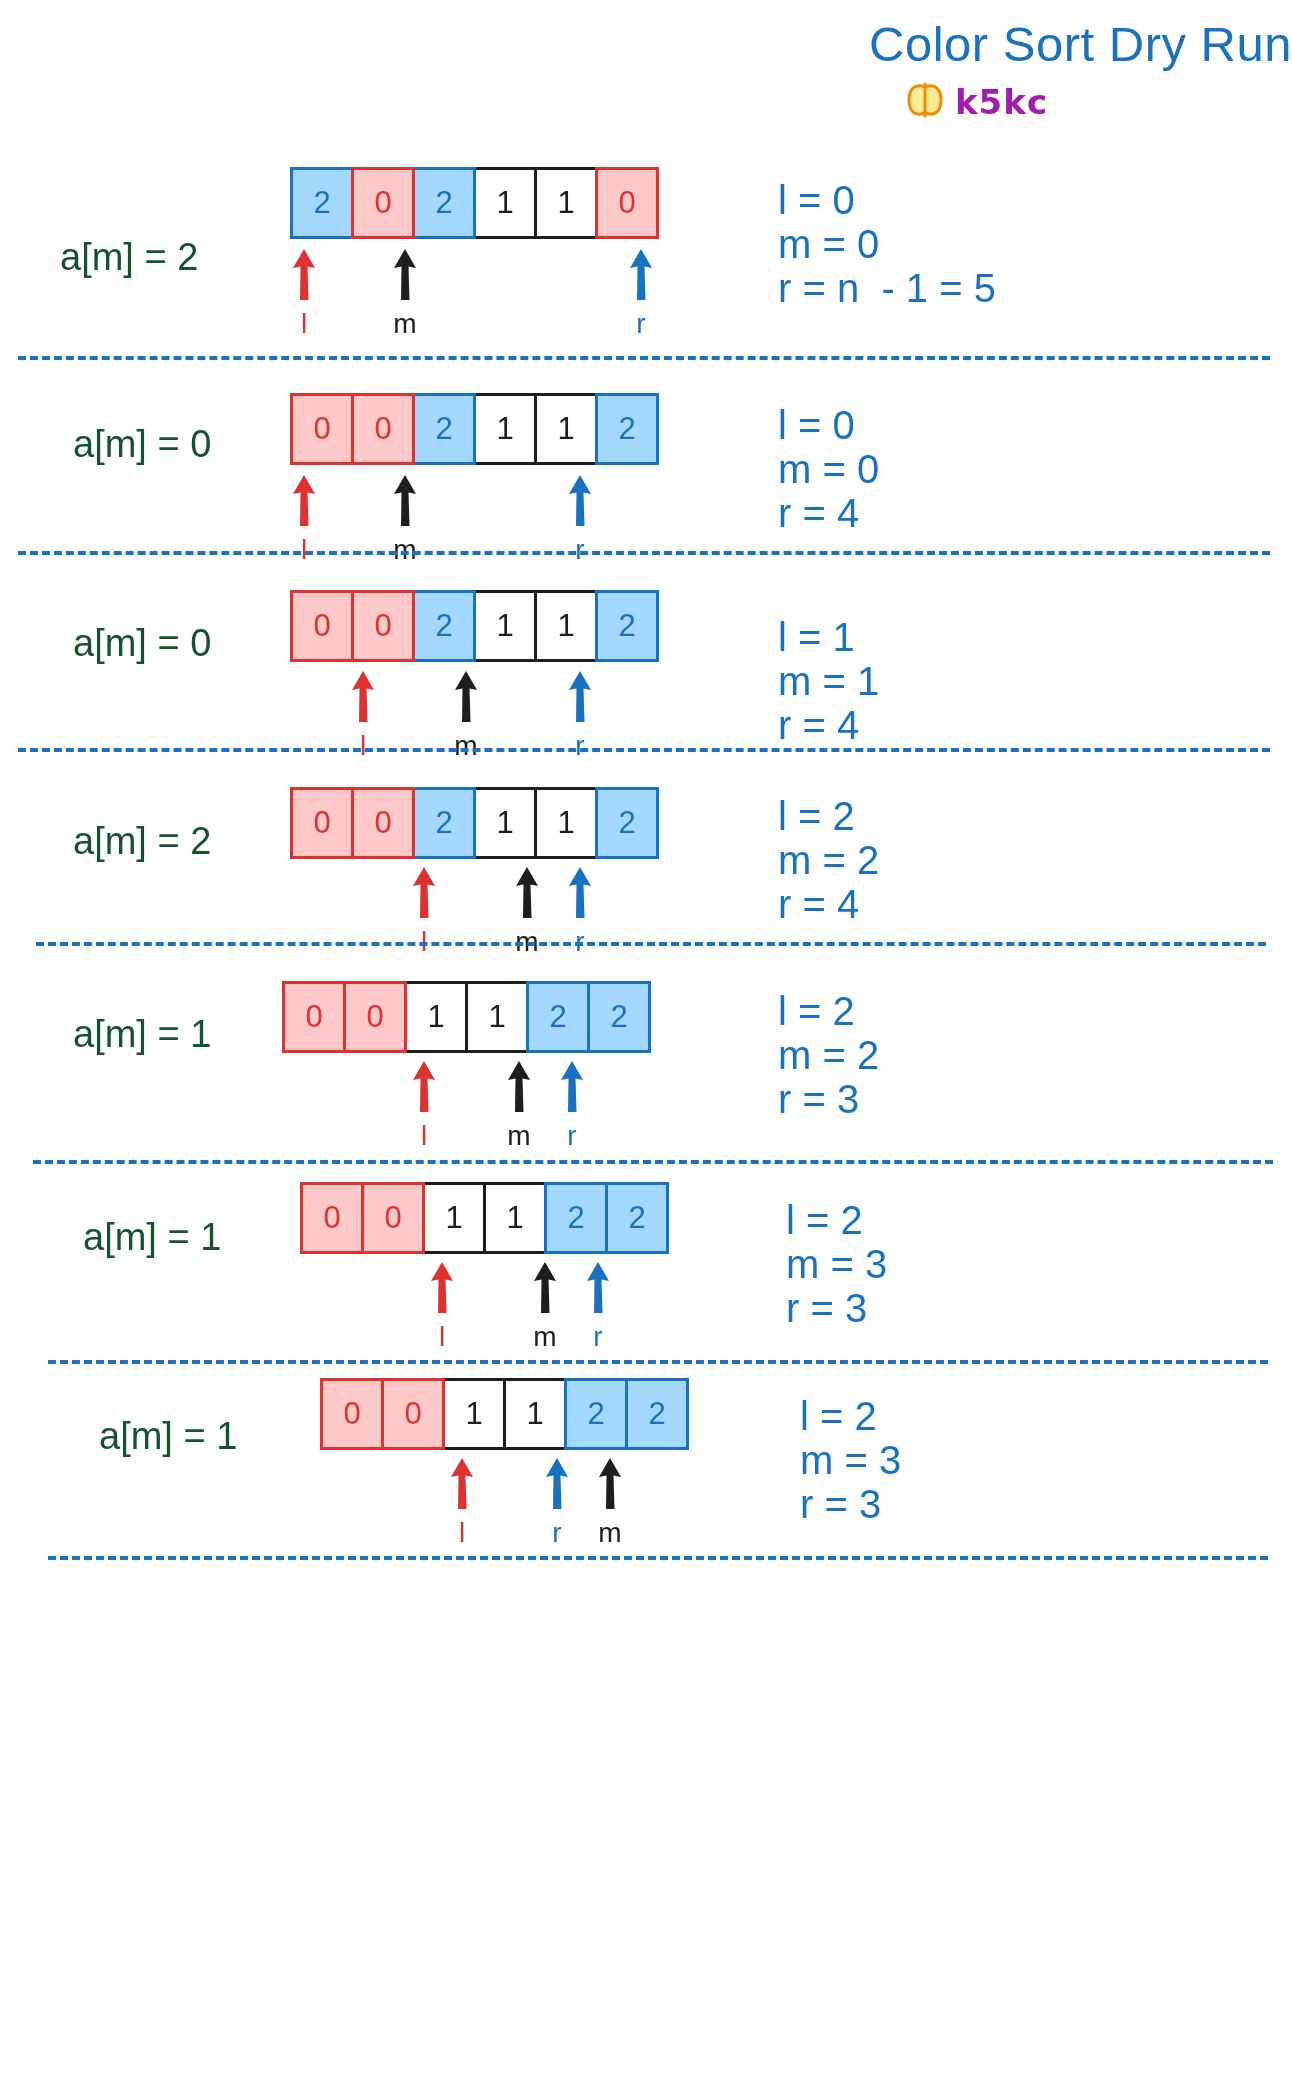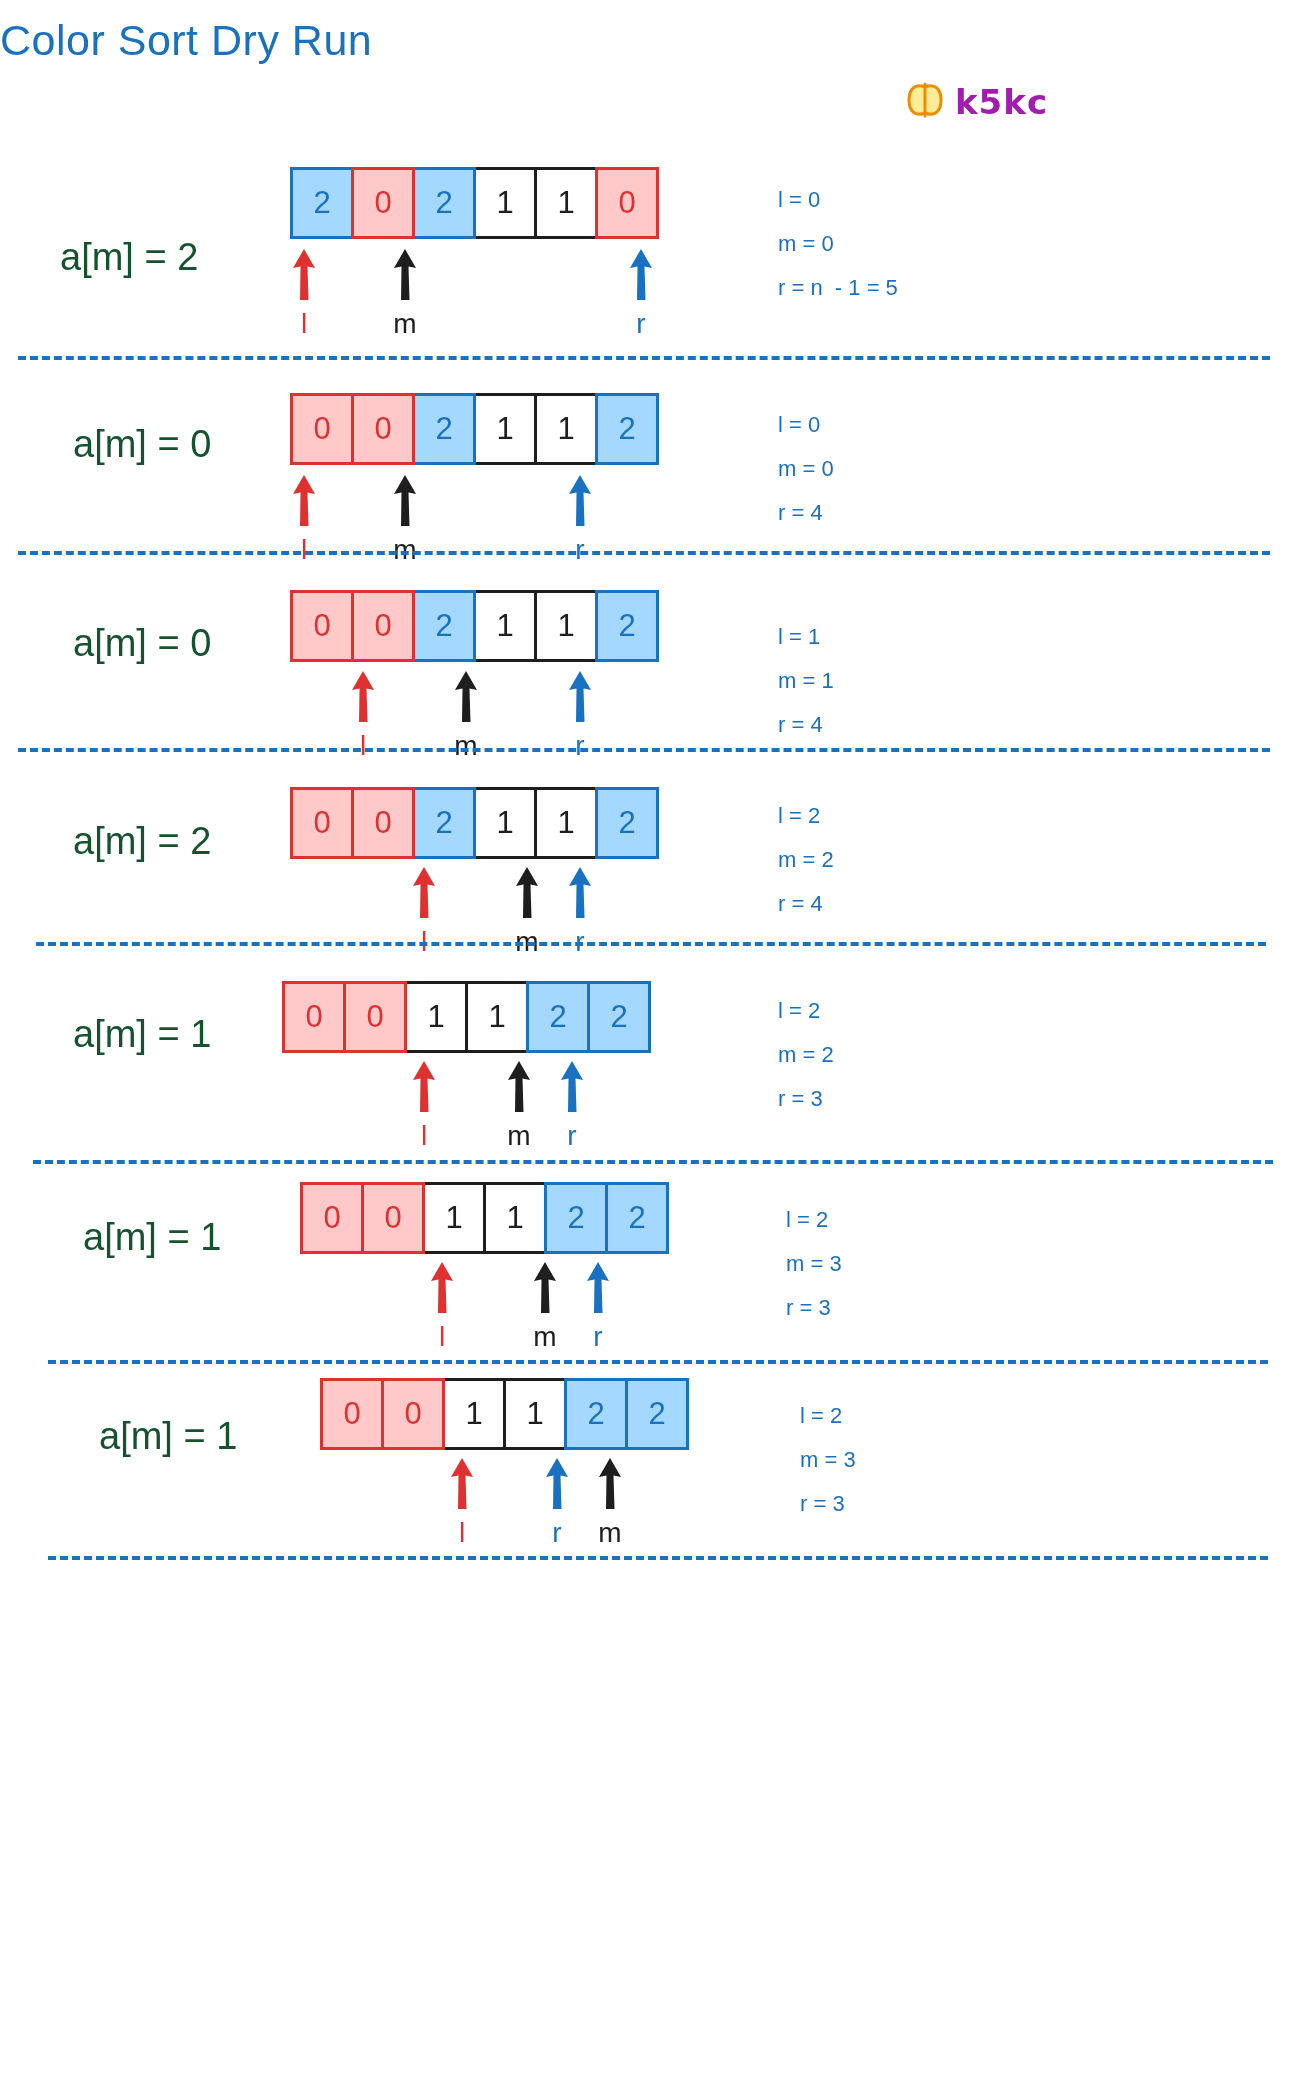--- a/index.html
+++ b/index.html
@@ -7,22 +7,22 @@
     width:1292px;height:2079px;
     background:#ffffff;
     font-family:"Liberation Sans", sans-serif;
     position:relative;
     overflow:hidden;
     color:#1971c2;
   }
   
   #title{
     position:absolute;top:16px;left:0;width:1292px;
-    text-align:left;
-    font-size:43px;color:#1971c2;letter-spacing:.5px;
+    text-align:right;
+    font-size:49px;color:#1971c2;letter-spacing:.5px;
     font-weight:400;
   }
   #brand{
     position:absolute;top:80px;left:905px;
     display:flex;align-items:center;gap:10px;
   }
   #brand .logo-mark{display:block;}
   #brand .brand-text{
     font-size:34px;color:#a21caf;font-weight:700;letter-spacing:1px;
     font-family:"DejaVu Sans", sans-serif;
@@ -32,21 +32,21 @@
   .step{
     position:absolute;left:0;width:1292px;
   }
   .step-label{
     position:absolute;
     font-size:38px;color:#14532d;
     white-space:nowrap;
   }
   .state{
     position:absolute;
-    font-size:22px;color:#1971c2;
+    font-size:40px;color:#1971c2;
     line-height:44px;
     white-space:nowrap;
   }
   .state div{white-space:pre;}
 
   
   .array{
     position:absolute;
     display:flex;
   }

